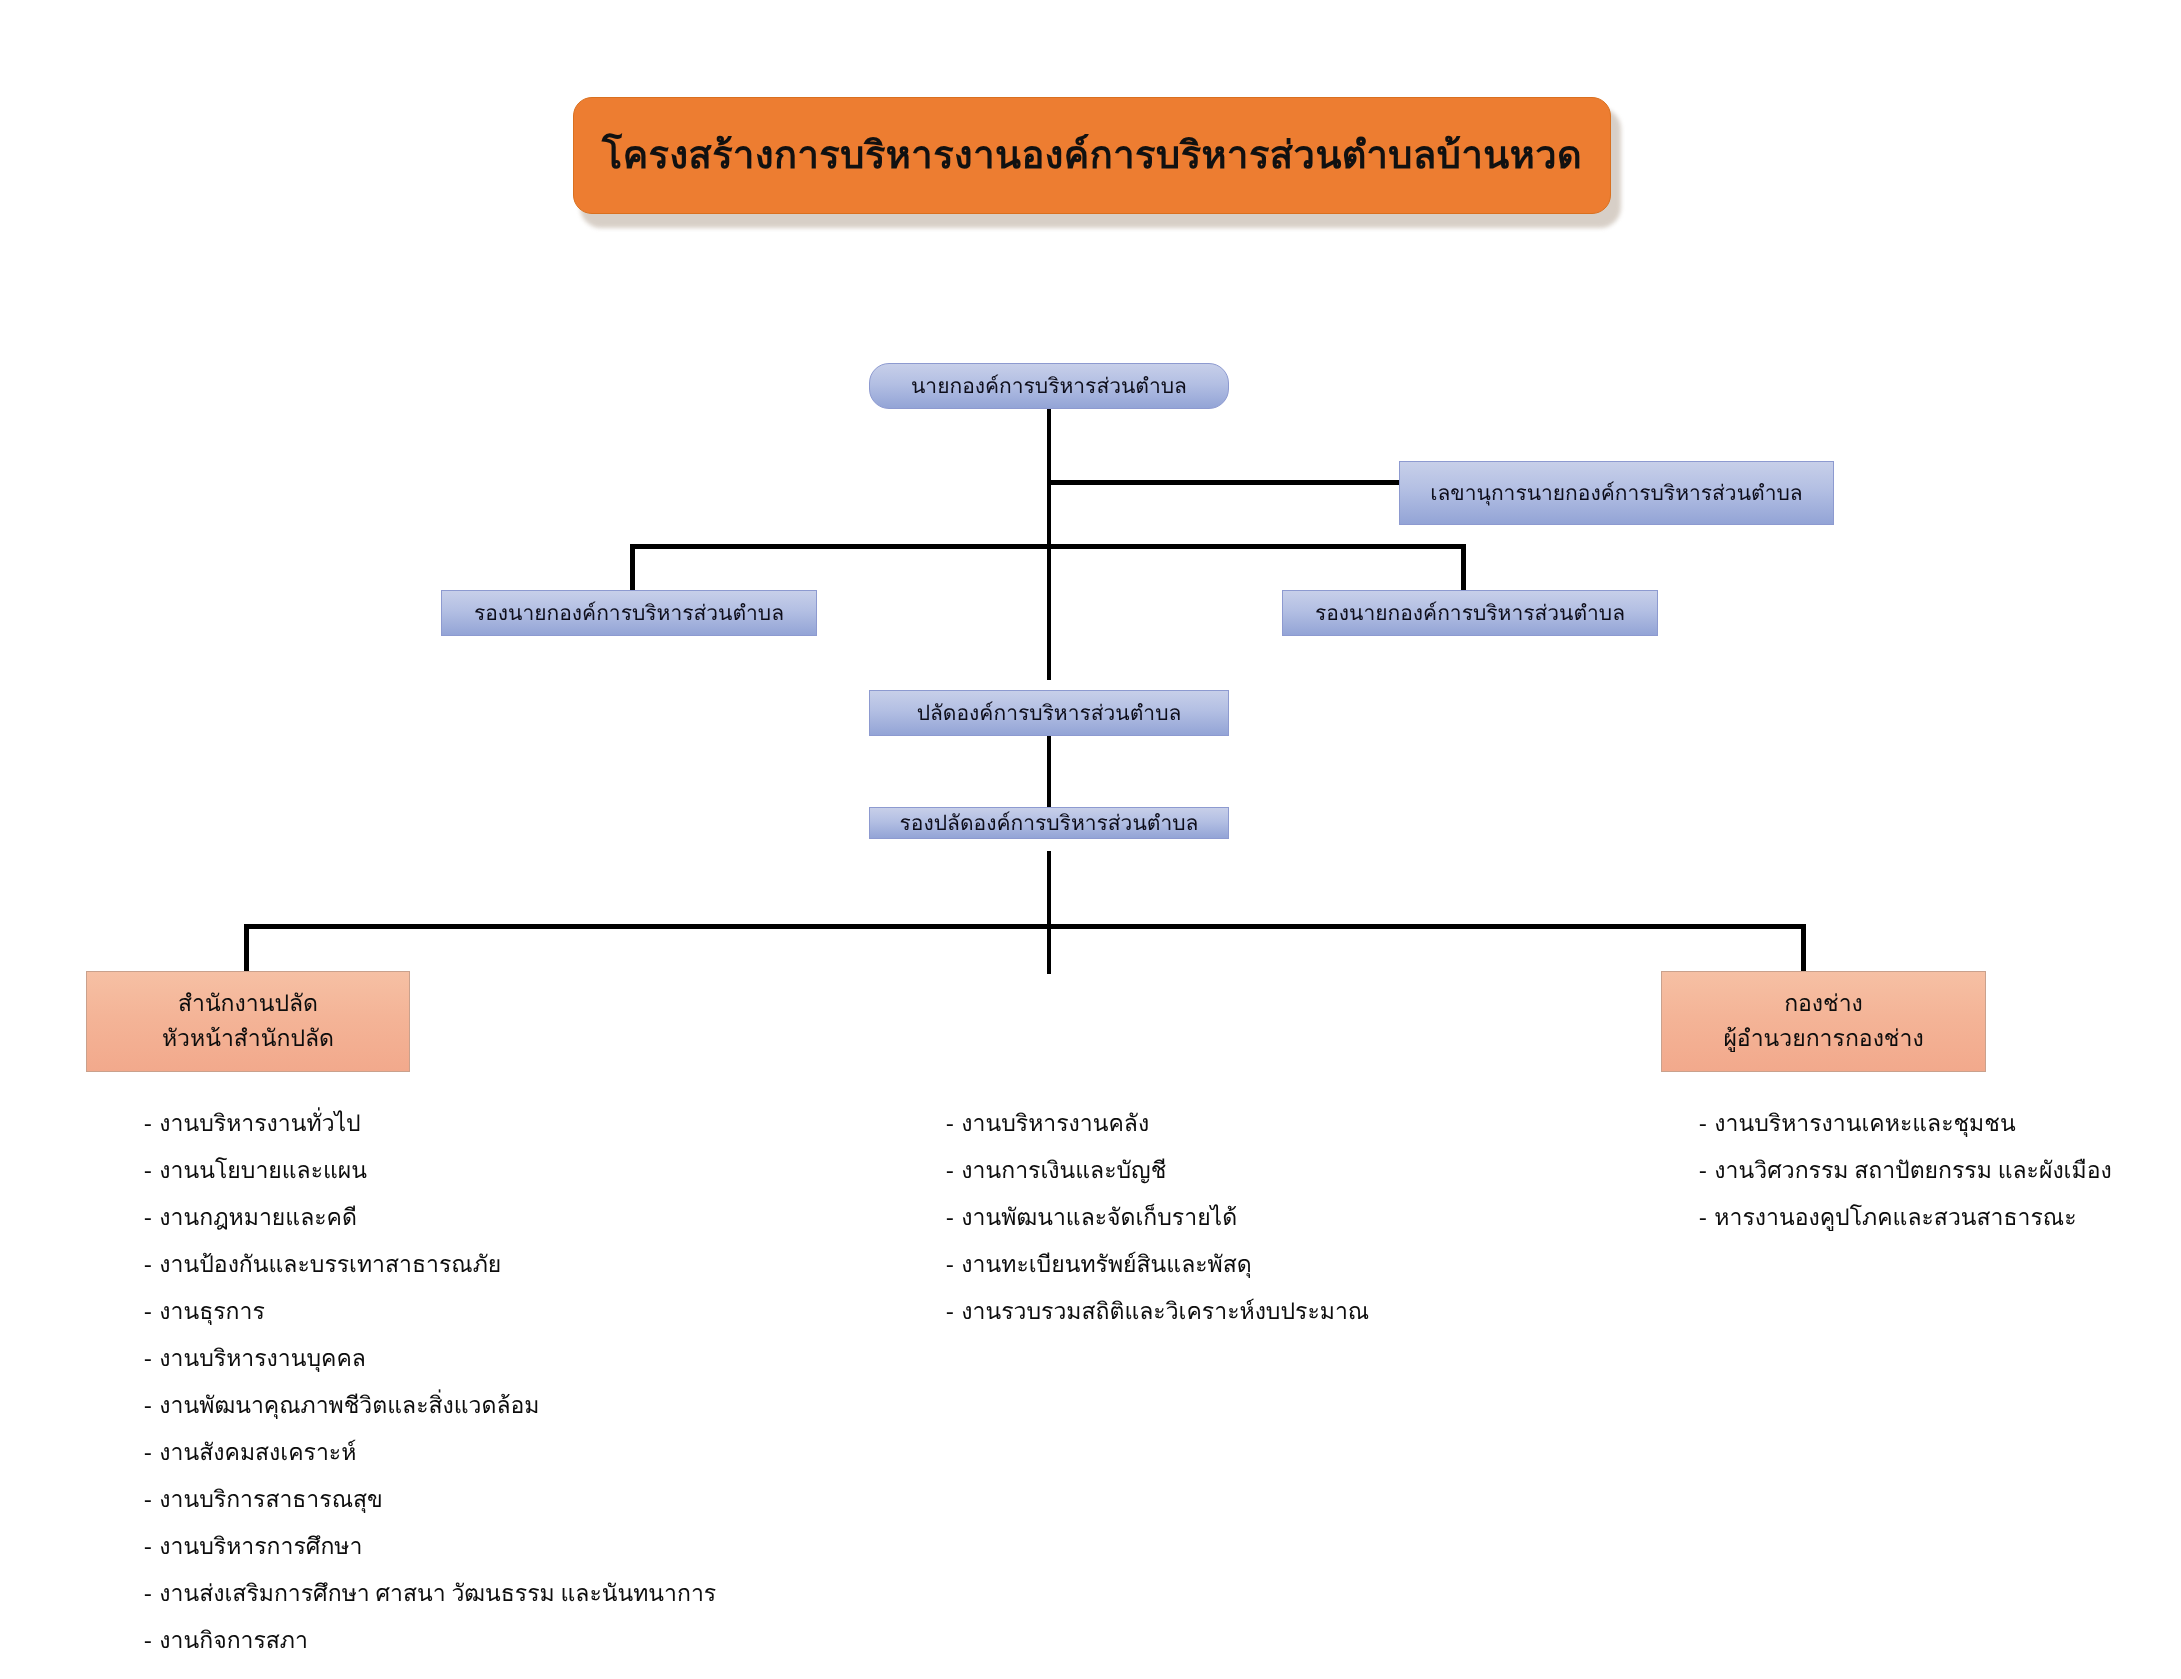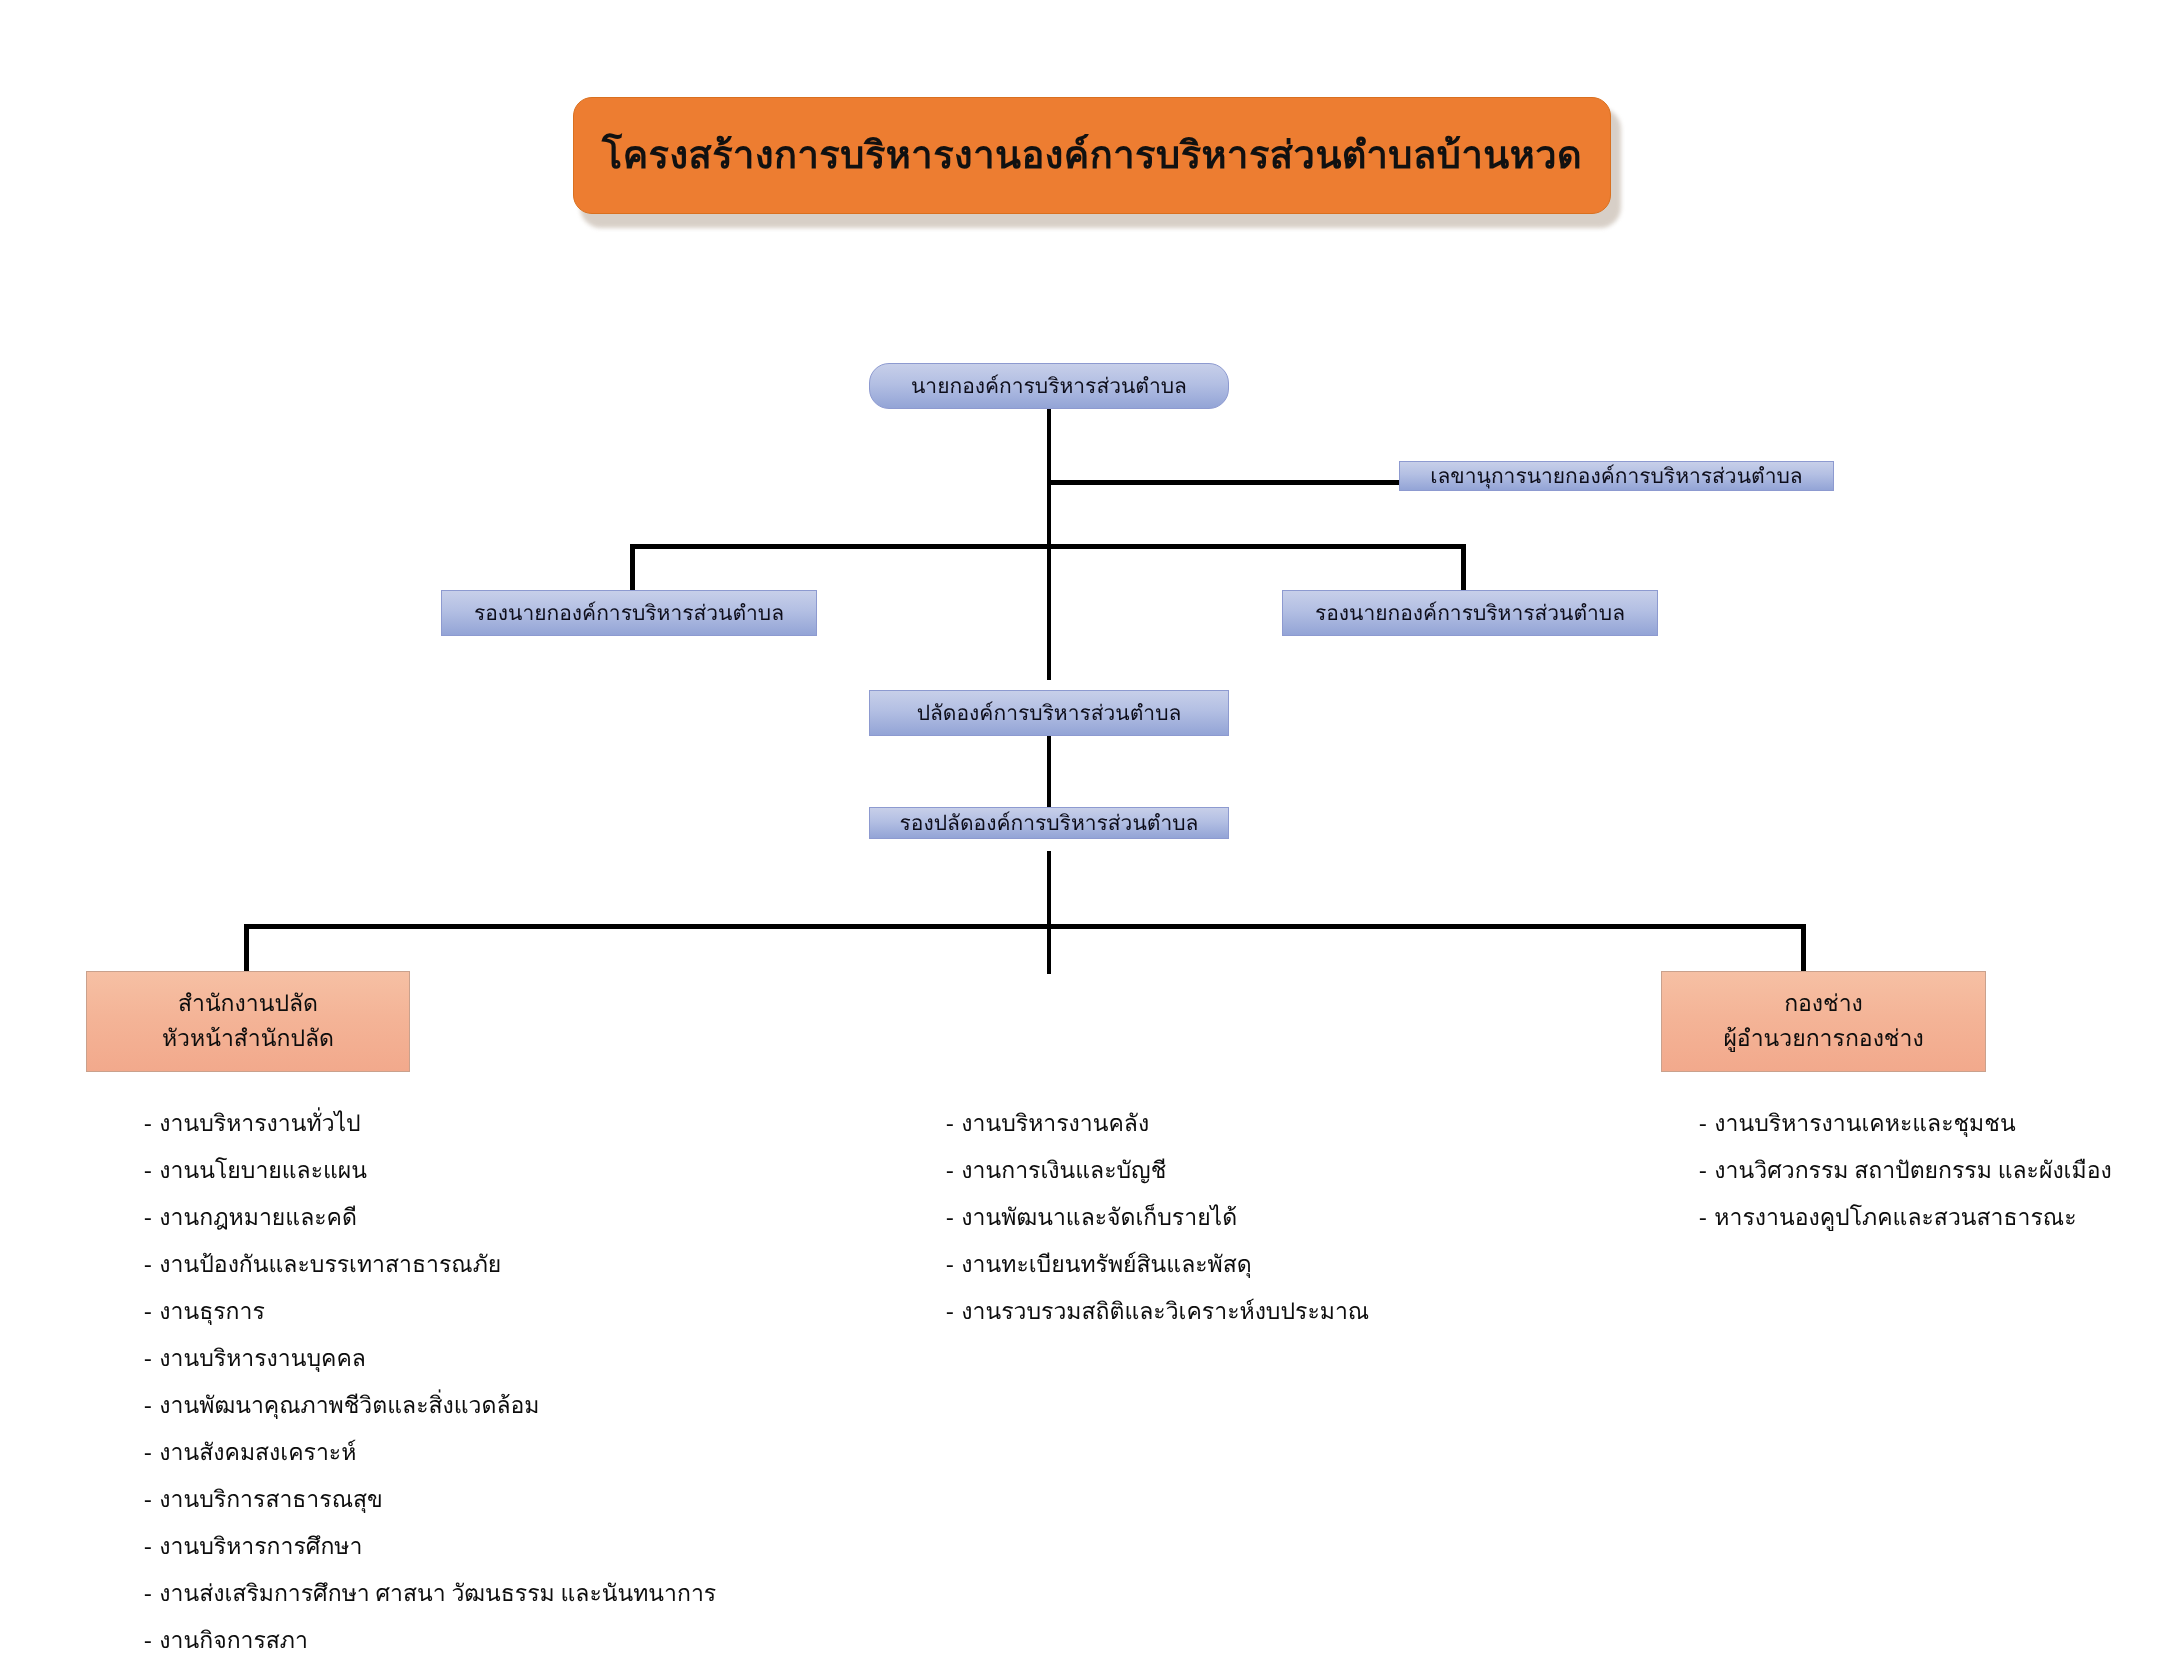--- a/index.html
+++ b/index.html
@@ -133,21 +133,21 @@
   <div class="line vline" style="left:1047px; top:851px; width:3.8px; height:123px;"></div>
 
   <div class="line hline" style="left:244px; top:924px; width:1562px; height:4.8px;"></div>
   <div class="line vline" style="left:244px; top:924px; width:4.8px; height:48px;"></div>
   <div class="line vline" style="left:1801px; top:924px; width:4.8px; height:48px;"></div>
 
   <div class="node-blue" style="left:869px; top:363px; width:360px; height:46px;border-radius:20px;">
     <span>นายกองค์การบริหารส่วนตำบล</span>
   </div>
 
-  <div class="node-blue" style="left:1399px; top:461px; width:435px; height:30px;">
+  <div class="node-blue" style="left:1399px; top:461px; width:435px; height:64px;">
     <span>เลขานุการนายกองค์การบริหารส่วนตำบล</span>
   </div>
 
   <div class="node-blue" style="left:441px; top:590px; width:376px; height:46px;">
     <span>รองนายกองค์การบริหารส่วนตำบล</span>
   </div>
 
   <div class="node-blue" style="left:1282px; top:590px; width:376px; height:46px;">
     <span>รองนายกองค์การบริหารส่วนตำบล</span>
   </div>

